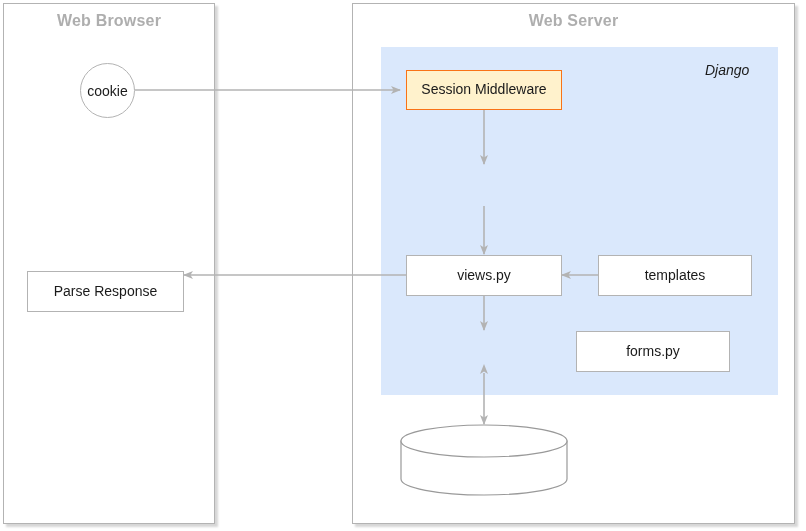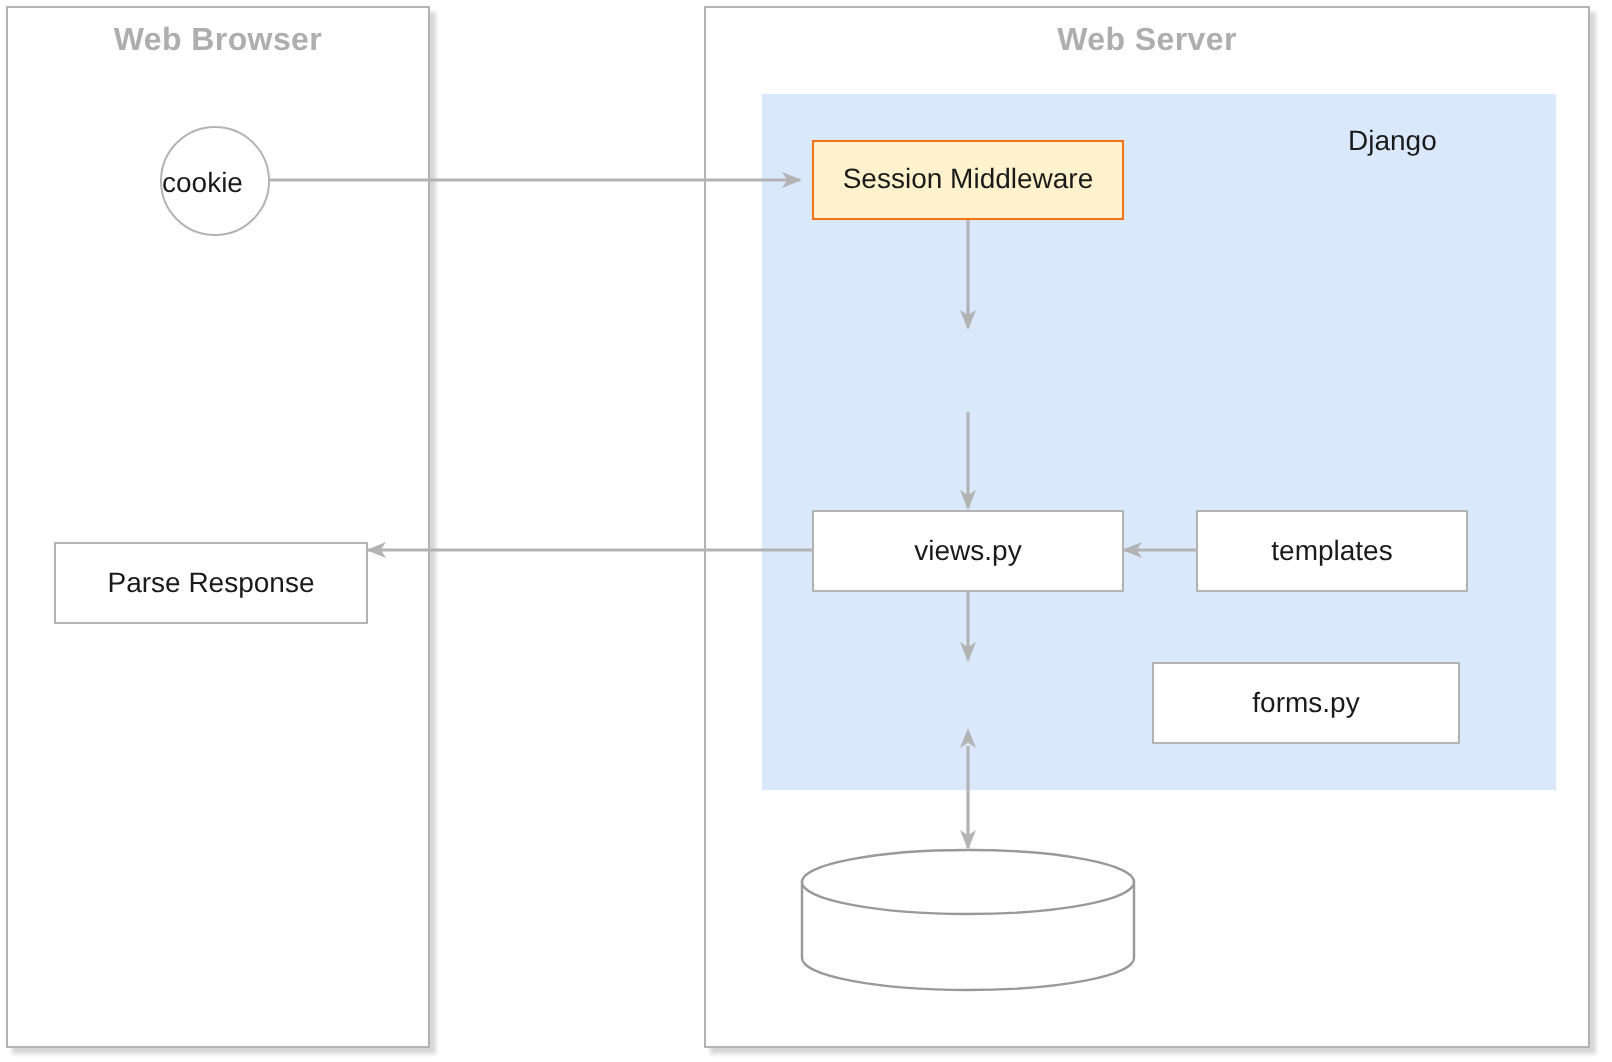--- a/index.html
+++ b/index.html
@@ -63,21 +63,21 @@
     border: 1px solid #f97316;
   }
   .circle-node {
     position: absolute;
     box-sizing: border-box;
     border-radius: 50%;
     background: #ffffff;
     border: 1px solid #b3b3b3;
     display: flex;
     align-items: center;
-    justify-content: flex-start;
+    justify-content: center;
     font-size: 14px;
     color: #1a1a1a;
   }
   .cyl {
     position: absolute;
   }
   .cyl .cyl-label {
     position: absolute;
     left: 0;
     right: 0;
@@ -102,21 +102,21 @@
 
   <div class="container-box" style="left:3px; top:3px; width:212px; height:521px;">
     <div class="container-title">Web Browser</div>
   </div>
 
   <div class="container-box" style="left:352px; top:3px; width:443px; height:521px;">
     <div class="container-title">Web Server</div>
   </div>
 
   <div class="region-box" style="left:381px; top:47px; width:397px; height:348px;"></div>
-  <div class="region-label" style="left:674px; top:62px;">Django</div>
+  <div class="region-label" style="left:705px; top:62px;font-style:italic;">Django</div>
 
   <svg class="edges" viewBox="0 0 806 531" xmlns="http://www.w3.org/2000/svg">
     <defs>
       <marker id="ah" markerWidth="10" markerHeight="8" refX="9" refY="4" orient="auto" markerUnits="userSpaceOnUse">
         <path d="M0,0 L10,4 L0,8 L2.6,4 z" fill="#b3b3b3"></path>
       </marker>
       <marker id="ah-start" markerWidth="10" markerHeight="8" refX="1" refY="4" orient="auto-start-reverse" markerUnits="userSpaceOnUse">
         <path d="M0,0 L10,4 L0,8 L2.6,4 z" fill="#b3b3b3"></path>
       </marker>
     </defs>
@@ -146,21 +146,21 @@
 
   <div class="node accent" style="left:406px; top:70px; width:156px; height:40px;">
     <span>Session Middleware</span>
   </div>
 
 
   <div class="node" style="left:406px; top:255px; width:156px; height:41px;">
     <span>views.py</span>
   </div>
 
-  <div class="node" style="left:598px; top:255px; width:136px; height:41px;">
+  <div class="node" style="left:598px; top:255px; width:154px; height:41px;">
     <span>templates</span>
   </div>
 
 
   <div class="node" style="left:576px; top:331px; width:154px; height:41px;">
     <span>forms.py</span>
   </div>
 
   <div class="cyl" style="left:400px; top:424px; width:168px; height:72px;">
     <svg width="168" height="72" viewBox="0 0 168 72" xmlns="http://www.w3.org/2000/svg">

